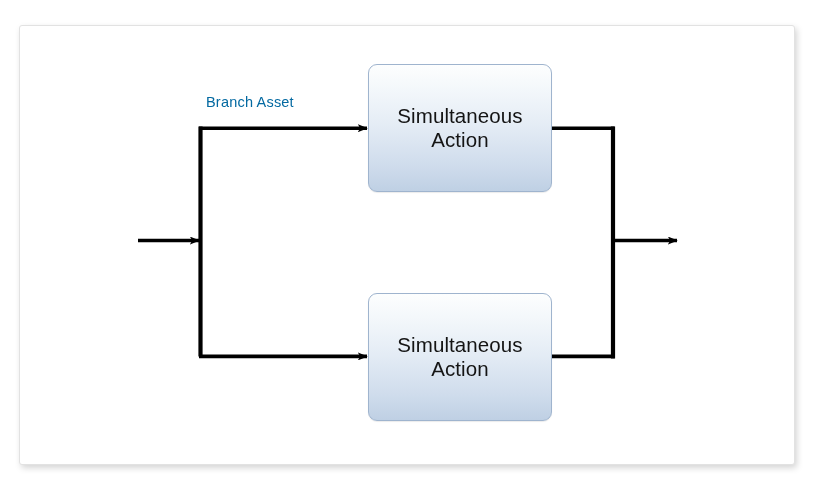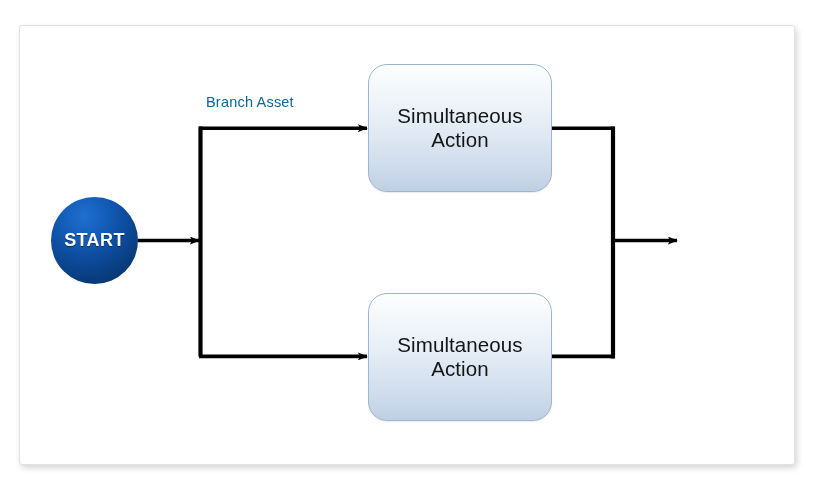--- a/index.html
+++ b/index.html
@@ -40,21 +40,21 @@
     top: 0;
     width: 813px;
     height: 488px;
   }
   
   .action-box {
     position: absolute;
     width: 184px;
     height: 128px;
     border: 1px solid #9fb4ce;
-    border-radius: 19px;
+    border-radius: 9px;
     background: linear-gradient(to bottom,
                 #fdfefe 0%,
                 #f4f8fb 18%,
                 #e4ecf5 48%,
                 #cfdcec 80%,
                 #bfd0e4 100%);
     box-sizing: border-box;
     display: flex;
     align-items: center;
     justify-content: center;
@@ -166,23 +166,20 @@
 
     <line x1="551" y1="128.2" x2="614.5" y2="128.2" stroke="#000000" stroke-width="3.6"></line>
 
     <line x1="551" y1="356.4" x2="614.5" y2="356.4" stroke="#000000" stroke-width="3.6"></line>
 
     <line x1="613" y1="126.6" x2="613" y2="358.4" stroke="#000000" stroke-width="4.2"></line>
 
     <line x1="613" y1="240.5" x2="677" y2="240.5" stroke="#000000" stroke-width="3.6" marker-end="url(#arrowhead)"></line>
   </svg>
 
-  <div id="start-node">
-    <span class="node-label">START</span>
-  </div>
 
   <div id="branch-label">Branch Asset</div>
 
   <div class="action-box" id="action-box-top">
     <span class="action-box-label">Simultaneous
 Action</span>
   </div>
 
   <div class="action-box" id="action-box-bottom">
     <span class="action-box-label">Simultaneous

